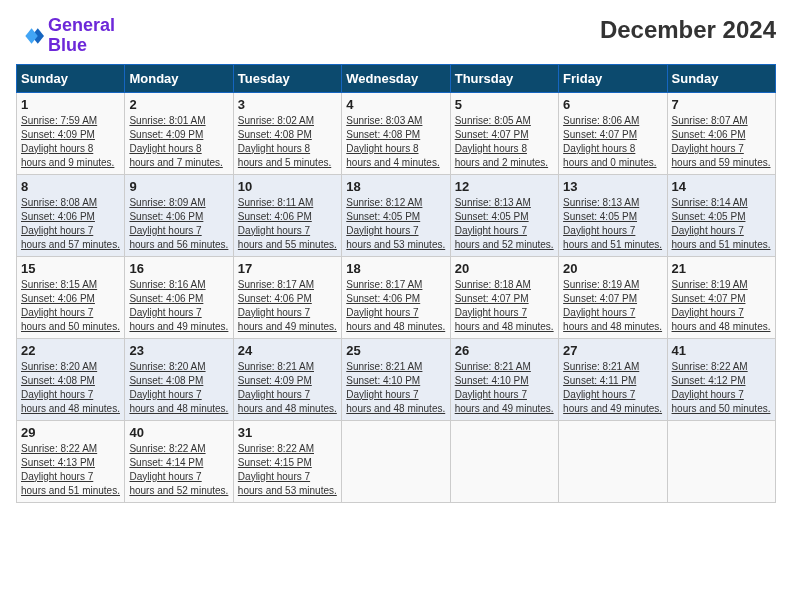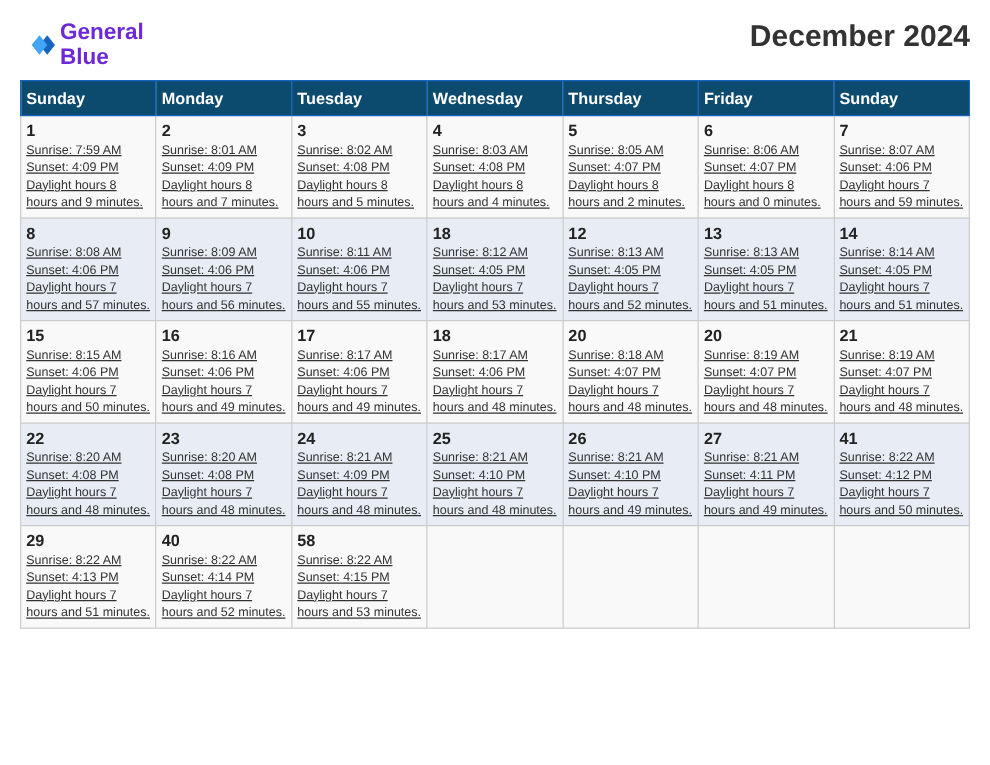--- a/index.html
+++ b/index.html
@@ -363,21 +363,21 @@
       </td>
         <td>
         <span class="day-num">40</span>
         <div class="day-info">
           Sunrise: 8:22 AM<br>
           Sunset: 4:14 PM<br>
           Daylight hours 7 hours and 52 minutes.
         </div>
       </td>
         <td>
-        <span class="day-num">58</span>
+        <span class="day-num">31</span>
         <div class="day-info">
           Sunrise: 8:22 AM<br>
           Sunset: 4:15 PM<br>
           Daylight hours 7 hours and 53 minutes.
         </div>
       </td>
         <td class="empty-cell"></td>
         <td class="empty-cell"></td>
         <td class="empty-cell"></td>
         <td class="empty-cell"></td>

